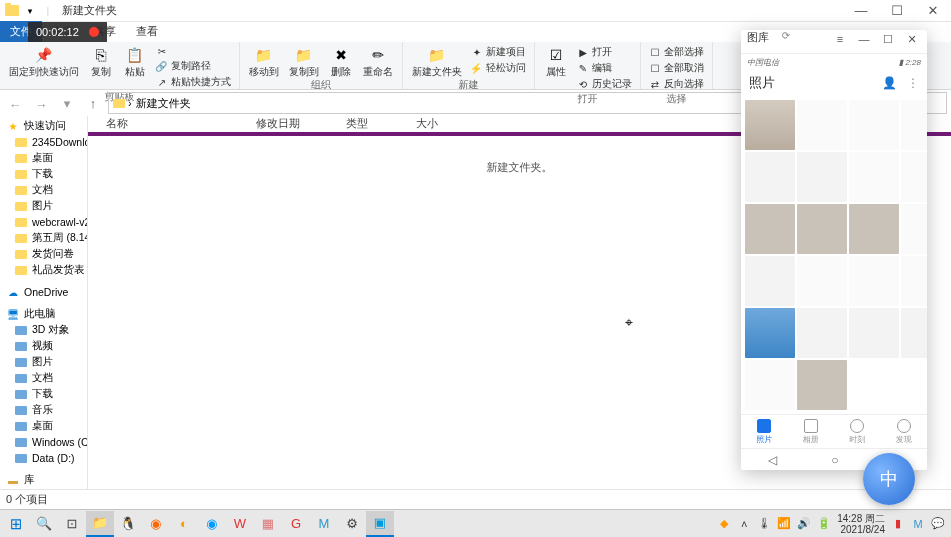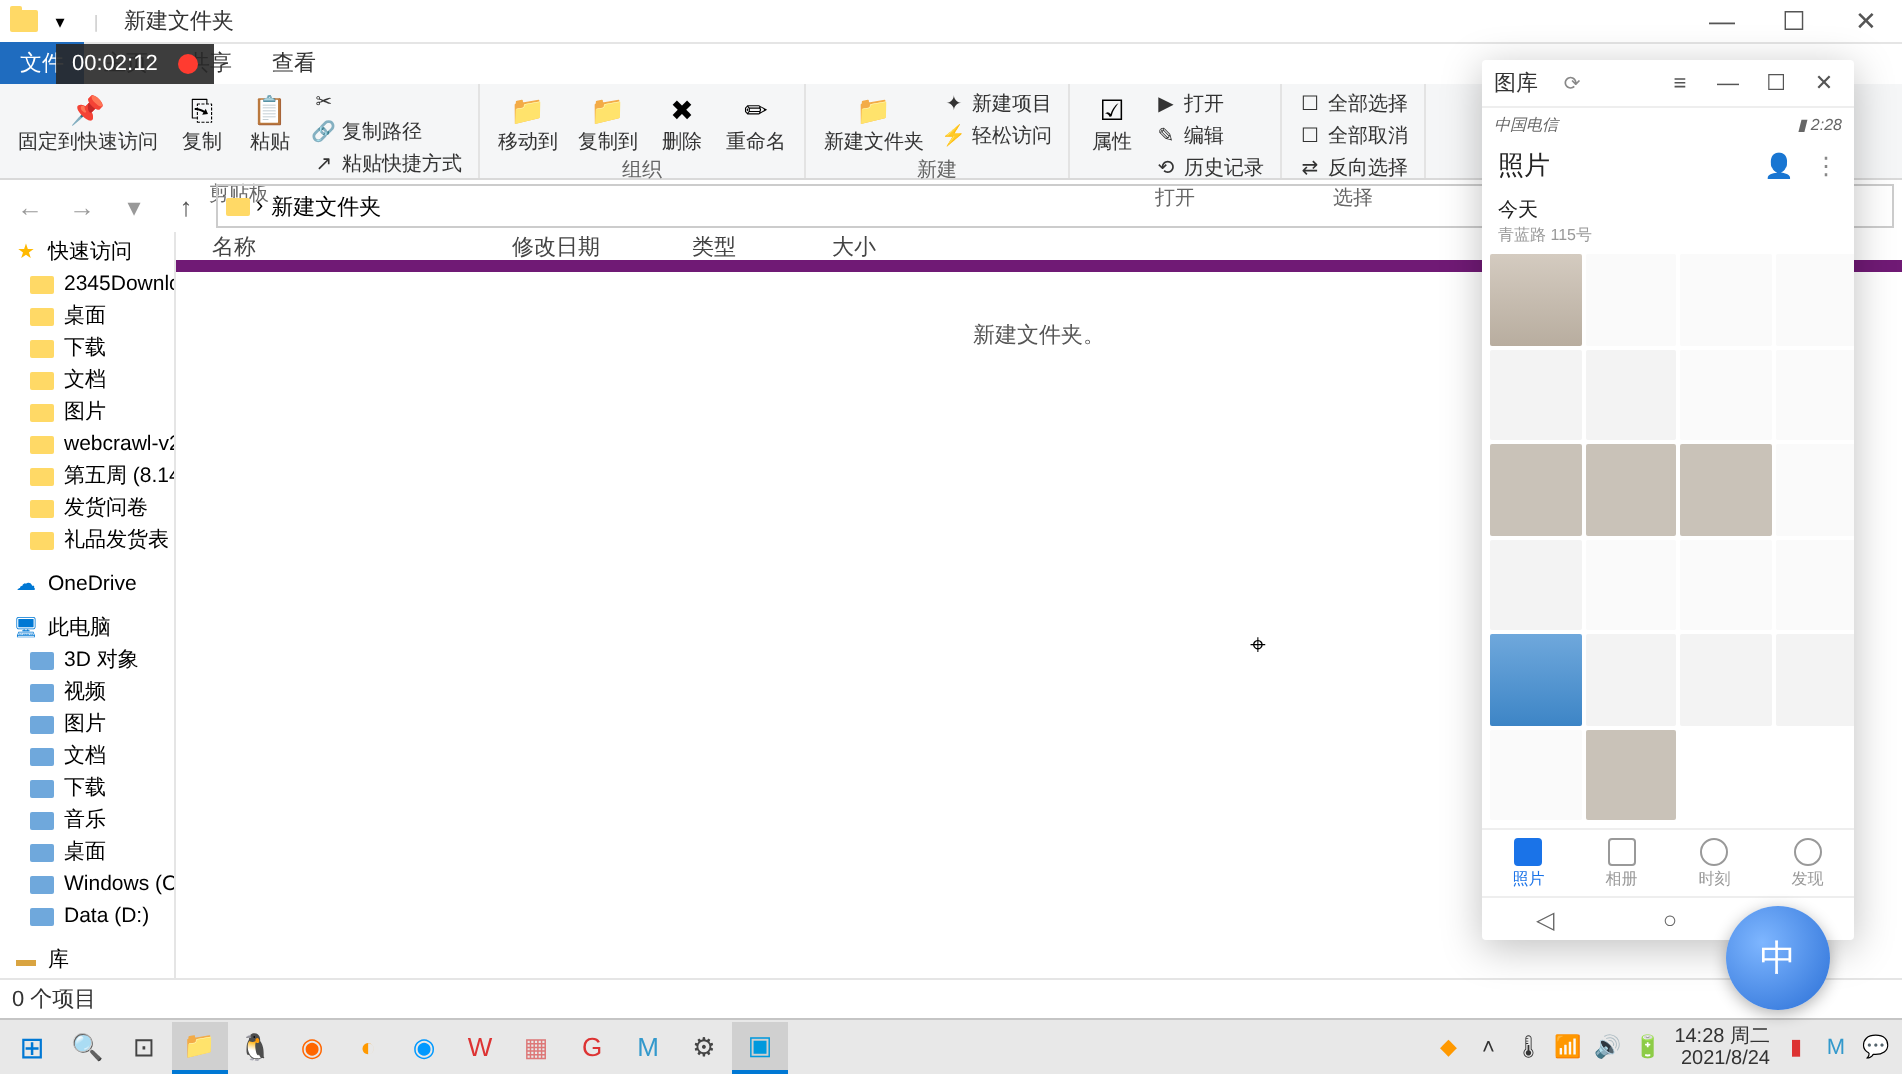--- a/index.html
+++ b/index.html
@@ -46,30 +46,30 @@
 
 .main { display: flex; height: calc(100% - 22px - 20px - 48px - 26px - 20px - 28px); }
 .sidebar { width: 88px; background: #fff; border-right: 1px solid #e5e5e5; overflow-y: auto; padding: 2px 0; }
 .side-item { display: flex; align-items: center; gap: 4px; padding: 1px 2px 1px 14px; font-size: 10.5px; color: #000; white-space: nowrap; overflow: hidden; }
 .side-item.root { padding-left: 6px; font-weight: normal; }
 .side-item .icn { width: 14px; height: 14px; display: flex; align-items: center; justify-content: center; flex-shrink: 0; font-size: 10px; }
 .star { color: #ffb900; }
 .folder-mini { width: 12px; height: 9px; background: #ffd966; border-radius: 1px; }
 .side-spacer { height: 6px; }
 .content { flex: 1; position: relative; }
-.cols { height: 20px; display: flex; align-items: center; border-bottom: 6px solid #701a75; padding-left: 10px; }
+.cols { height: 20px; display: flex; border-bottom: 4px solid #701a75; padding-left: 10px; }
 .col-h { font-size: 11px; color: #444; padding: 0 8px; }
 .empty-msg { text-align: center; color: #555; font-size: 11px; margin-top: 24px; }
 
 
 .statusbar { height: 20px; border-top: 1px solid #e5e5e5; display: flex; align-items: center; padding: 0 6px; font-size: 11px; color: #333; }
 
 
 .phone-panel { position: absolute; right: 24px; top: 30px; width: 186px; height: 440px; background: #fff; box-shadow: 0 4px 20px rgba(0,0,0,.25); border-radius: 2px; display: flex; flex-direction: column; z-index: 100; }
-.phone-titlebar { height: 24px; display: flex; align-items: center; padding: 0 6px; gap: 6px; border-bottom: 1px solid #eee; }
+.phone-titlebar { height: 24px; display: flex; align-items: flex-start; padding: 0 6px; gap: 6px; border-bottom: 1px solid #eee; }
 .phone-titlebar .t { font-size: 11px; color: #333; flex: 1; }
 .phone-titlebar .pbtn { width: 18px; height: 18px; display: flex; align-items: center; justify-content: center; font-size: 11px; color: #555; }
 .phone-status { height: 16px; display: flex; align-items: center; justify-content: space-between; padding: 0 6px; font-size: 8px; color: #666; font-style: italic; }
 .phone-header { display: flex; align-items: center; justify-content: space-between; padding: 4px 8px; }
 .phone-header .ph-title { font-size: 13px; color: #222; }
 .phone-header .ph-icons { display: flex; gap: 10px; color: #888; font-size: 12px; }
 .phone-actions { display: flex; justify-content: flex-end; gap: 10px; padding: 2px 8px 4px; font-size: 10px; }
 .phone-actions .a1 { color: #888; }
 .phone-actions .a2 { color: #1a73e8; }
 .phone-section { padding: 2px 8px 0; }
@@ -437,24 +437,20 @@
   <div class="phone-status">
     <span>中国电信</span>
     <span><span>▮</span> <span>2:28</span></span>
   </div>
   <div class="phone-header">
     <div class="ph-title">照片</div>
     <div class="ph-icons">
       <span>👤</span>
       <span>⋮</span>
     </div>
-  </div>
-  <div class="phone-section">
-    <div class="sec-t">今天</div>
-    <div class="sec-s">青蓝路 115号</div>
   </div>
   <div class="phone-grid" style="flex:1">
     <div class="thumb room"></div>
     <div class="thumb form"></div>
     <div class="thumb form"></div>
     <div class="thumb form"></div>
     <div class="thumb light"></div>
     <div class="thumb light"></div>
     <div class="thumb form"></div>
     <div class="thumb form"></div>

